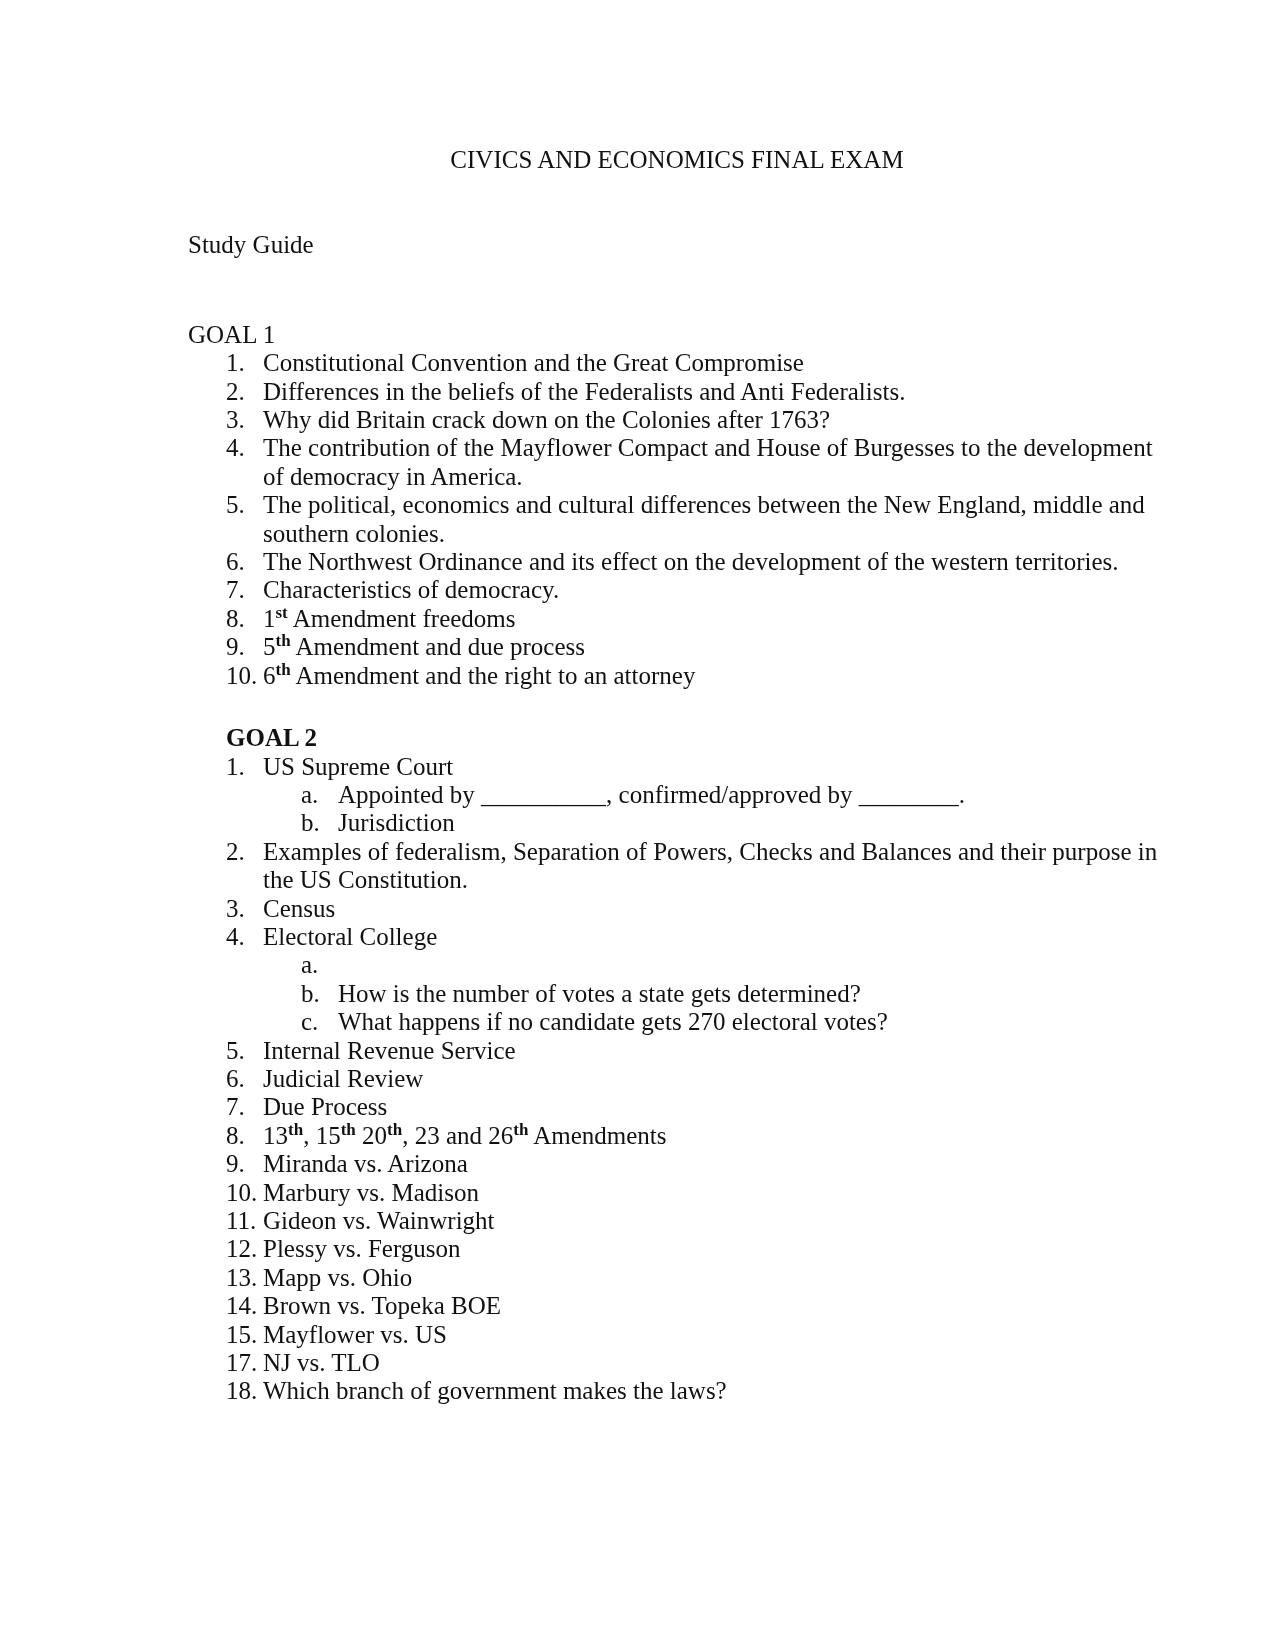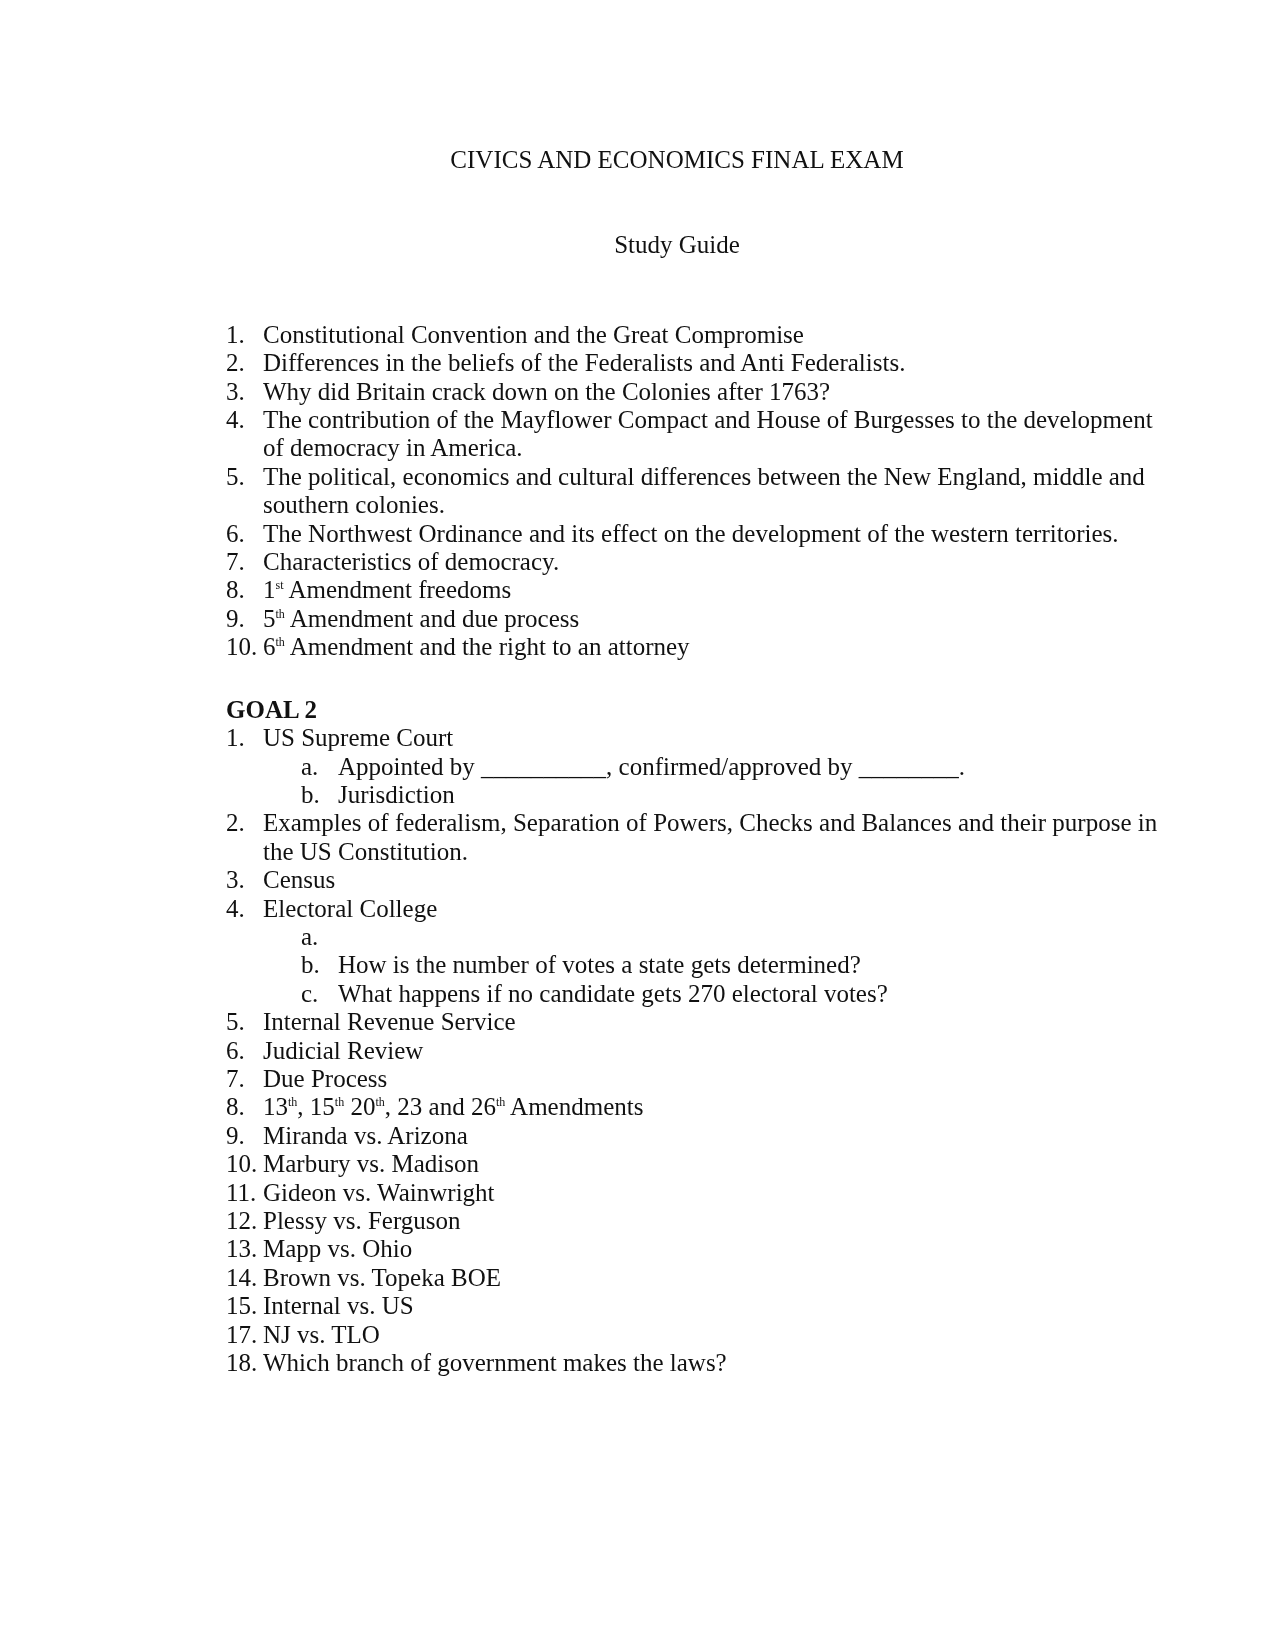--- a/index.html
+++ b/index.html
@@ -19,21 +19,20 @@
     font-size: 25px;
     line-height: 28.4px;
     color: #111111;
     overflow: hidden;
   }
   .title {
     text-align: center;
     white-space: nowrap;
   }
   .subtitle {
-    text-align: center;
     margin-top: 57px;
   }
   #goals {
     margin-top: 61px;
   }
   section.goal + section.goal {
     margin-top: 34px;
   }
   
   section.goal:nth-child(2) .goal-heading {
@@ -47,34 +46,36 @@
   .li.l1 { padding-left: 38px; }
   .li.l2 { padding-left: 113px; }
   .marker {
     flex: 0 0 37px;
   }
   .txt {
     flex: 1 1 auto;
     min-width: 0;
   }
   .sup {
-    font-size: 12px;
+    font-size: 17px;
     position: relative;
     top: -9px;
     line-height: 0;
+    font-weight: bold;
   }
 </style>
 </head>
 <body>
 
 <div class="page">
   <div class="title">CIVICS AND ECONOMICS FINAL EXAM</div>
   <div class="subtitle">Study Guide</div>
   <div id="goals">
       <section class="goal">
+        <div class="goal-heading">GOAL 1</div>
         <div>
           <div class="li l1">
             <span class="marker">1.</span>
             <span class="txt">Constitutional Convention and the Great Compromise</span>
           </div>
           <div class="li l1">
             <span class="marker">2.</span>
             <span class="txt">Differences in the beliefs of the Federalists and Anti Federalists.</span>
           </div>
           <div class="li l1">
@@ -184,21 +185,21 @@
           <div class="li l1">
             <span class="marker">13.</span>
             <span class="txt">Mapp vs. Ohio</span>
           </div>
           <div class="li l1">
             <span class="marker">14.</span>
             <span class="txt">Brown vs. Topeka BOE</span>
           </div>
           <div class="li l1">
             <span class="marker">15.</span>
-            <span class="txt">Internal vs. US</span>
+            <span class="txt">Mayflower vs. US</span>
           </div>
           <div class="li l1">
             <span class="marker">17.</span>
             <span class="txt">NJ vs. TLO</span>
           </div>
           <div class="li l1">
             <span class="marker">18.</span>
             <span class="txt">Which branch of government makes the laws?</span>
           </div>
         </div>

